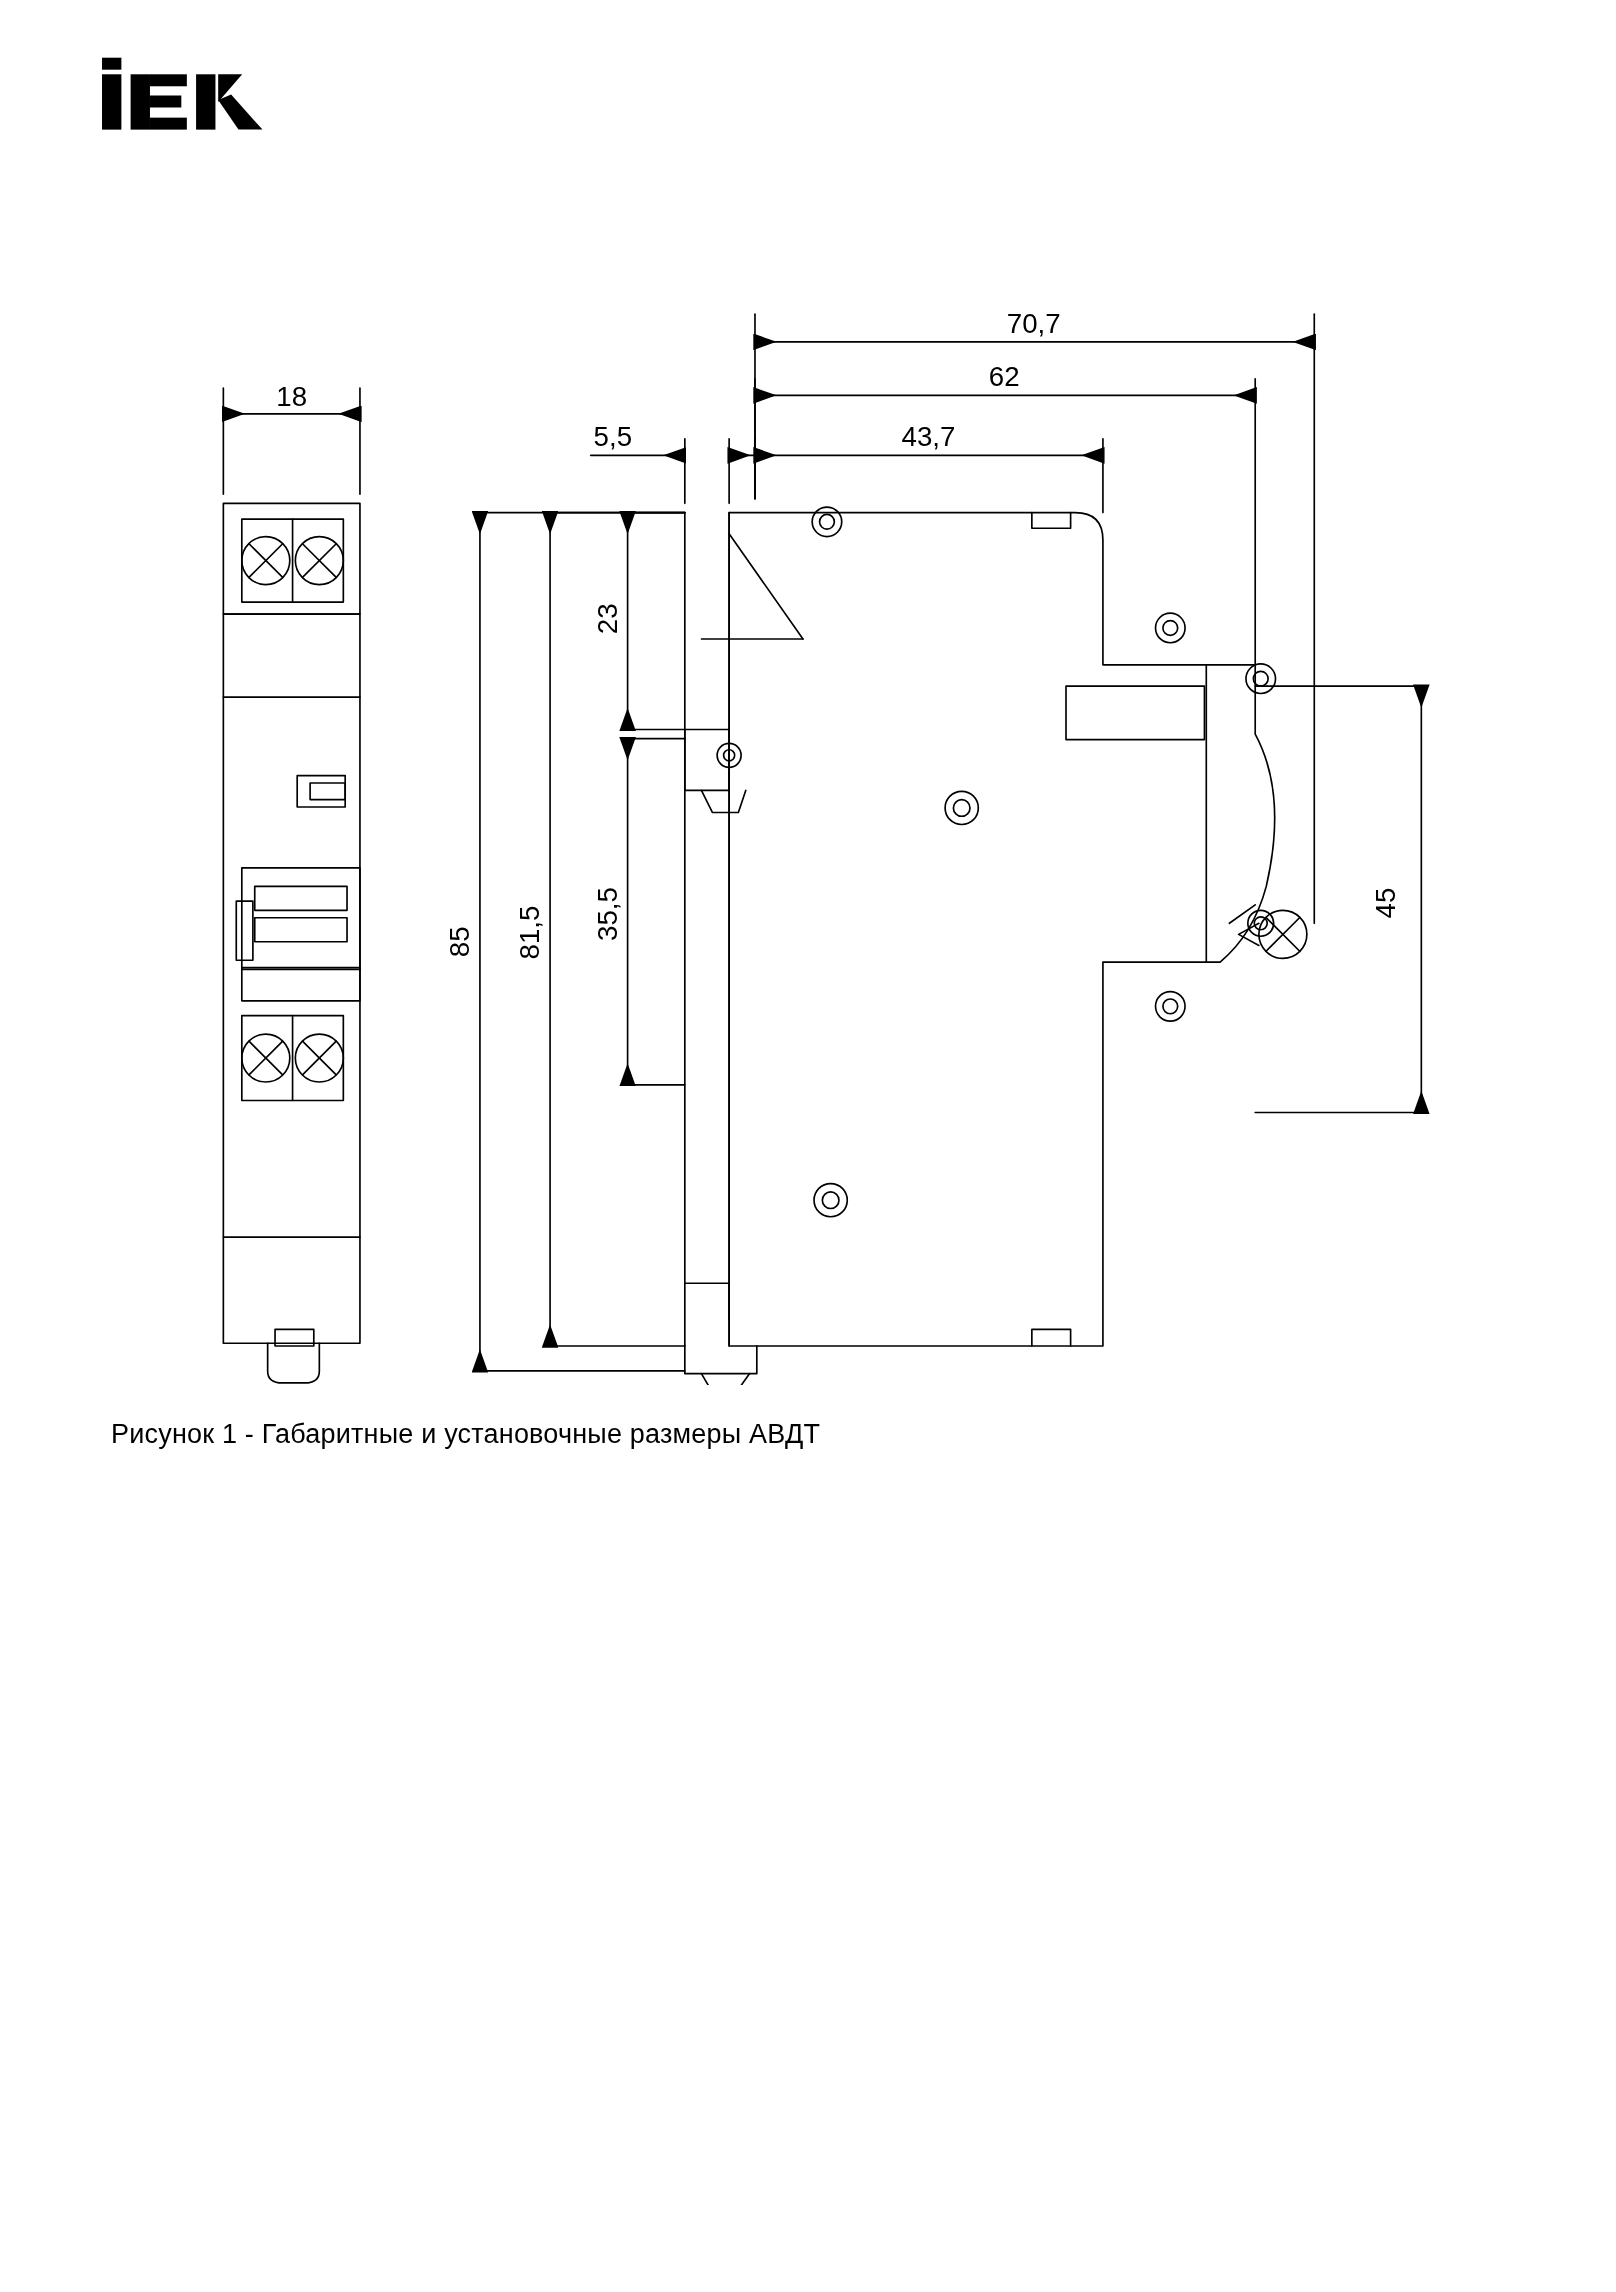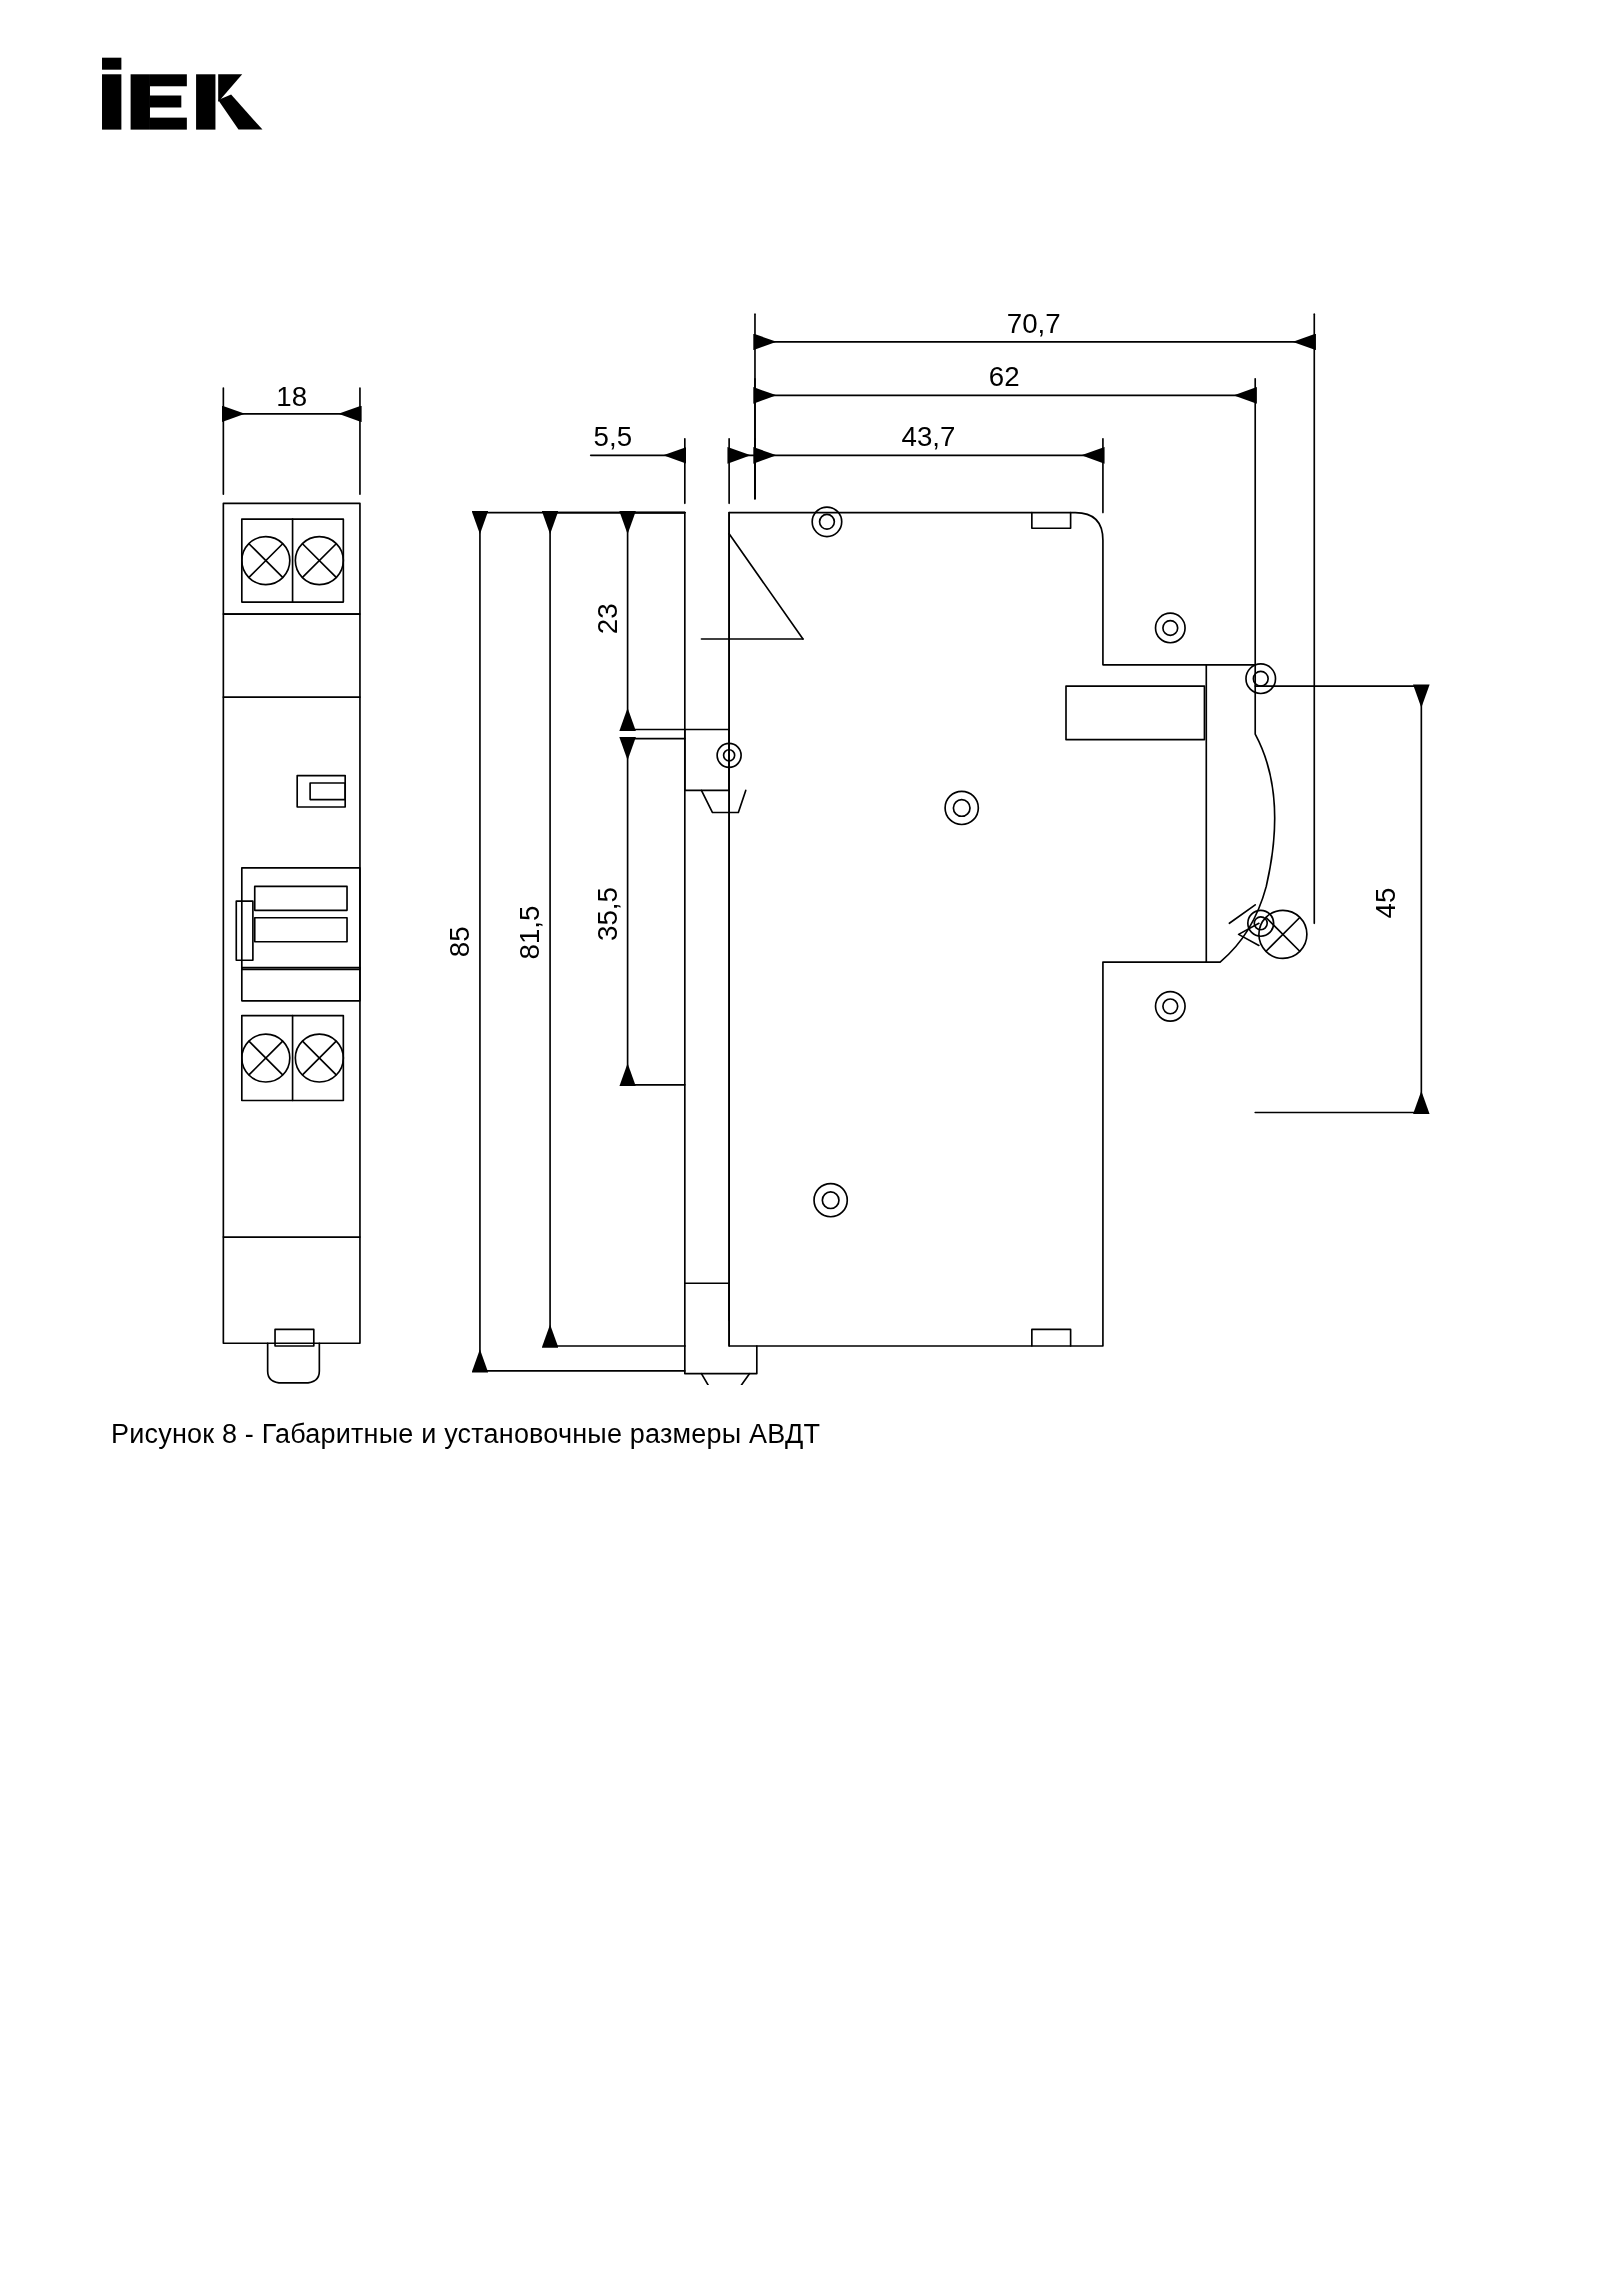--- a/index.html
+++ b/index.html
@@ -272,16 +272,16 @@
       <text class="dimtext" x="584" y="710" text-anchor="middle" transform="rotate(-90 584 710)">81,5</text>
 
       <text class="dimtext" x="668" y="370" text-anchor="middle" transform="rotate(-90 668 370)">23</text>
 
       <text class="dimtext" x="668" y="690" text-anchor="middle" transform="rotate(-90 668 690)">35,5</text>
 
       <text class="dimtext" x="1512" y="678" text-anchor="middle" transform="rotate(-90 1512 678)">45</text>
     </svg>
   </div>
 
-  <div class="caption">Рисунок 8 - Габаритные и установочные размеры АВДТ</div>
+  <div class="caption">Рисунок 1 - Габаритные и установочные размеры АВДТ</div>
 
 </div>
 
 
 </body></html>

